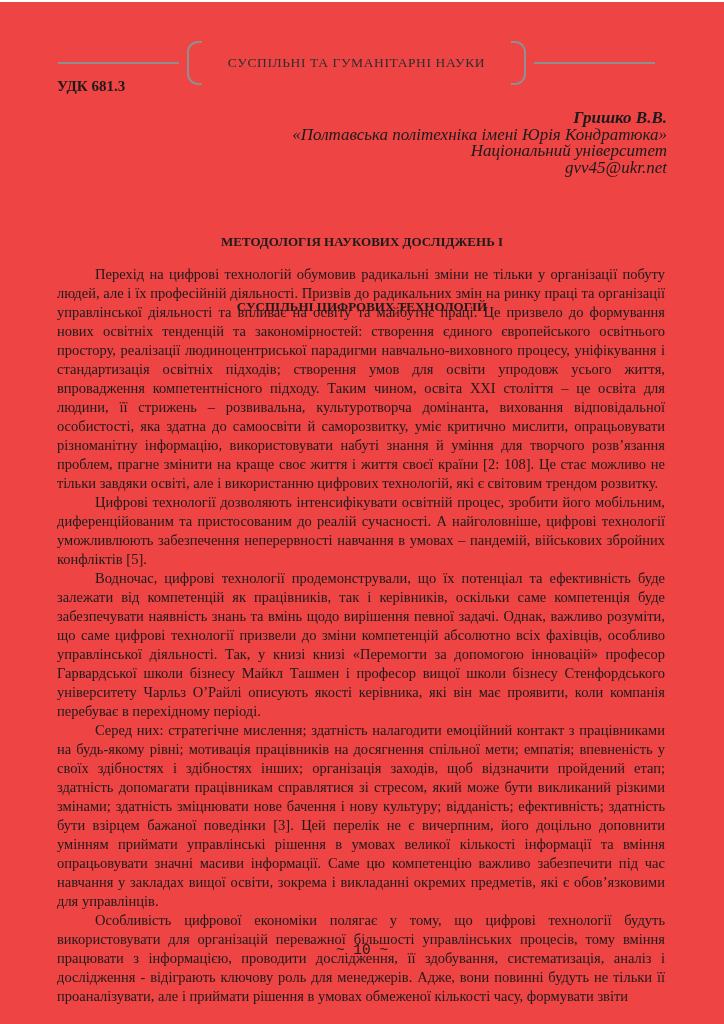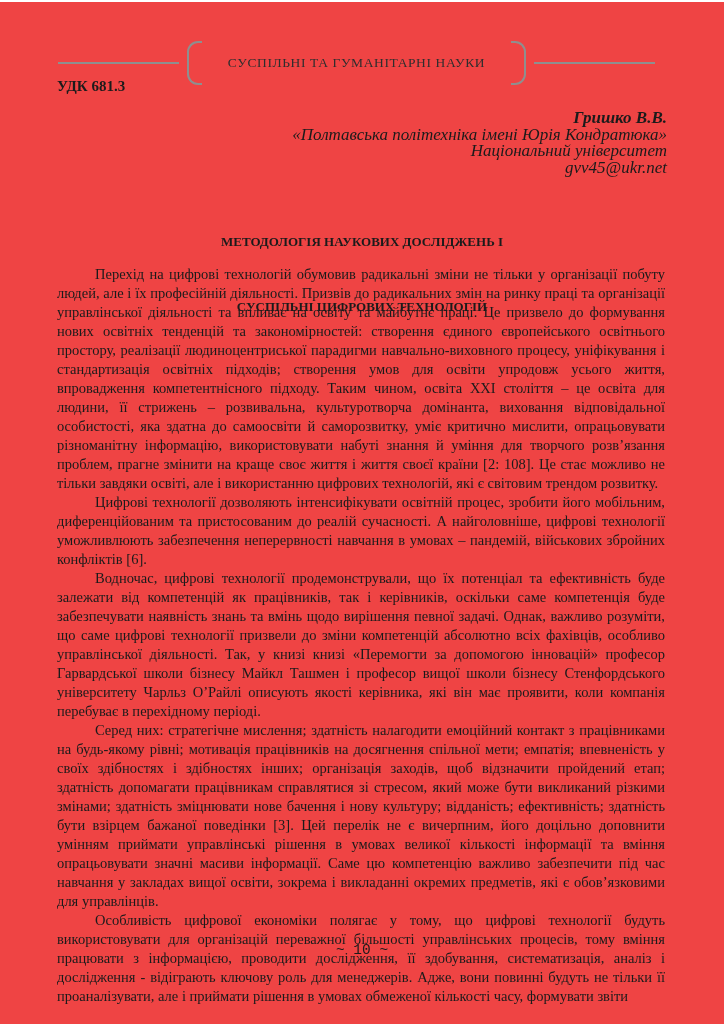--- a/index.html
+++ b/index.html
@@ -144,21 +144,21 @@
     <div>gvv45@ukr.net</div>
   </div>
 
   <div class="article-title">
     <div>МЕТОДОЛОГІЯ НАУКОВИХ ДОСЛІДЖЕНЬ І</div>
     <div>СУСПІЛЬНІ ЦИФРОВИХ ТЕХНОЛОГІЙ</div>
   </div>
 
   <div class="article-body">
     <p>Перехід на цифрові технологій обумовив радикальні зміни не тільки у організації побуту людей, але і їх професійній діяльності. Призвів до радикальних змін на ринку праці та організації управлінської діяльності та впливає на освіту та майбутнє праці. Це призвело до формування нових освітніх тенденцій та закономірностей: створення єдиного європейського освітнього простору, реалізації людиноцентриської парадигми навчально-виховного процесу, уніфікування і стандартизація освітніх підходів; створення умов для освіти упродовж усього життя, впровадження компетентнісного підходу. Таким чином, освіта ХХІ століття – це освіта для людини, її стрижень – розвивальна, культуротворча домінанта, виховання відповідальної особистості, яка здатна до самоосвіти й саморозвитку, уміє критично мислити, опрацьовувати різноманітну інформацію, використовувати набуті знання й уміння для творчого розв’язання проблем, прагне змінити на краще своє життя і життя своєї країни [2: 108]. Це стає можливо не тільки завдяки освіті, але і використанню цифрових технологій, які є світовим трендом розвитку.</p>
-    <p>Цифрові технології дозволяють інтенсифікувати освітній процес, зробити його мобільним, диференційованим та пристосованим до реалій сучасності. А найголовніше, цифрові технології уможливлюють забезпечення неперервності навчання в умовах – пандемій, військових збройних конфліктів [6].</p>
+    <p>Цифрові технології дозволяють інтенсифікувати освітній процес, зробити його мобільним, диференційованим та пристосованим до реалій сучасності. А найголовніше, цифрові технології уможливлюють забезпечення неперервності навчання в умовах – пандемій, військових збройних конфліктів [5].</p>
     <p>Водночас, цифрові технології продемонстрували, що їх потенціал та ефективність буде залежати від компетенцій як працівників, так і керівників, оскільки саме компетенція буде забезпечувати наявність знань та вмінь щодо вирішення певної задачі. Однак, важливо розуміти, що саме цифрові технології призвели до зміни компетенцій абсолютно всіх фахівців, особливо управлінської діяльності. Так, у книзі книзі «Перемогти за допомогою інновацій» професор Гарвардської школи бізнесу Майкл Ташмен і професор вищої школи бізнесу Стенфордського університету Чарльз О’Райлі описують якості керівника, які він має проявити, коли компанія перебуває в перехідному періоді.</p>
     <p>Серед них: стратегічне мислення; здатність налагодити емоційний контакт з працівниками на будь-якому рівні; мотивація працівників на досягнення спільної мети; емпатія; впевненість у своїх здібностях і здібностях інших; організація заходів, щоб відзначити пройдений етап; здатність допомагати працівникам справлятися зі стресом, який може бути викликаний різкими змінами; здатність зміцнювати нове бачення і нову культуру; відданість; ефективність; здатність бути взірцем бажаної поведінки [3]. Цей перелік не є вичерпним, його доцільно доповнити умінням приймати управлінські рішення в умовах великої кількості інформації та вміння опрацьовувати значні масиви інформації. Саме цю компетенцію важливо забезпечити під час навчання у закладах вищої освіти, зокрема і викладанні окремих предметів, які є обов’язковими для управлінців.</p>
     <p>Особливість цифрової економіки полягає у тому, що цифрові технології будуть використовувати для організацій переважної більшості управлінських процесів, тому вміння працювати з інформацією, проводити дослідження, її здобування, систематизація, аналіз і дослідження - відіграють ключову роль для менеджерів. Адже, вони повинні будуть не тільки її проаналізувати, але і приймати рішення в умовах обмеженої кількості часу, формувати звіти</p>
   </div>
 
   <div class="page-footer">~ 10 ~</div>
 
 </div>
 
 </body></html>

